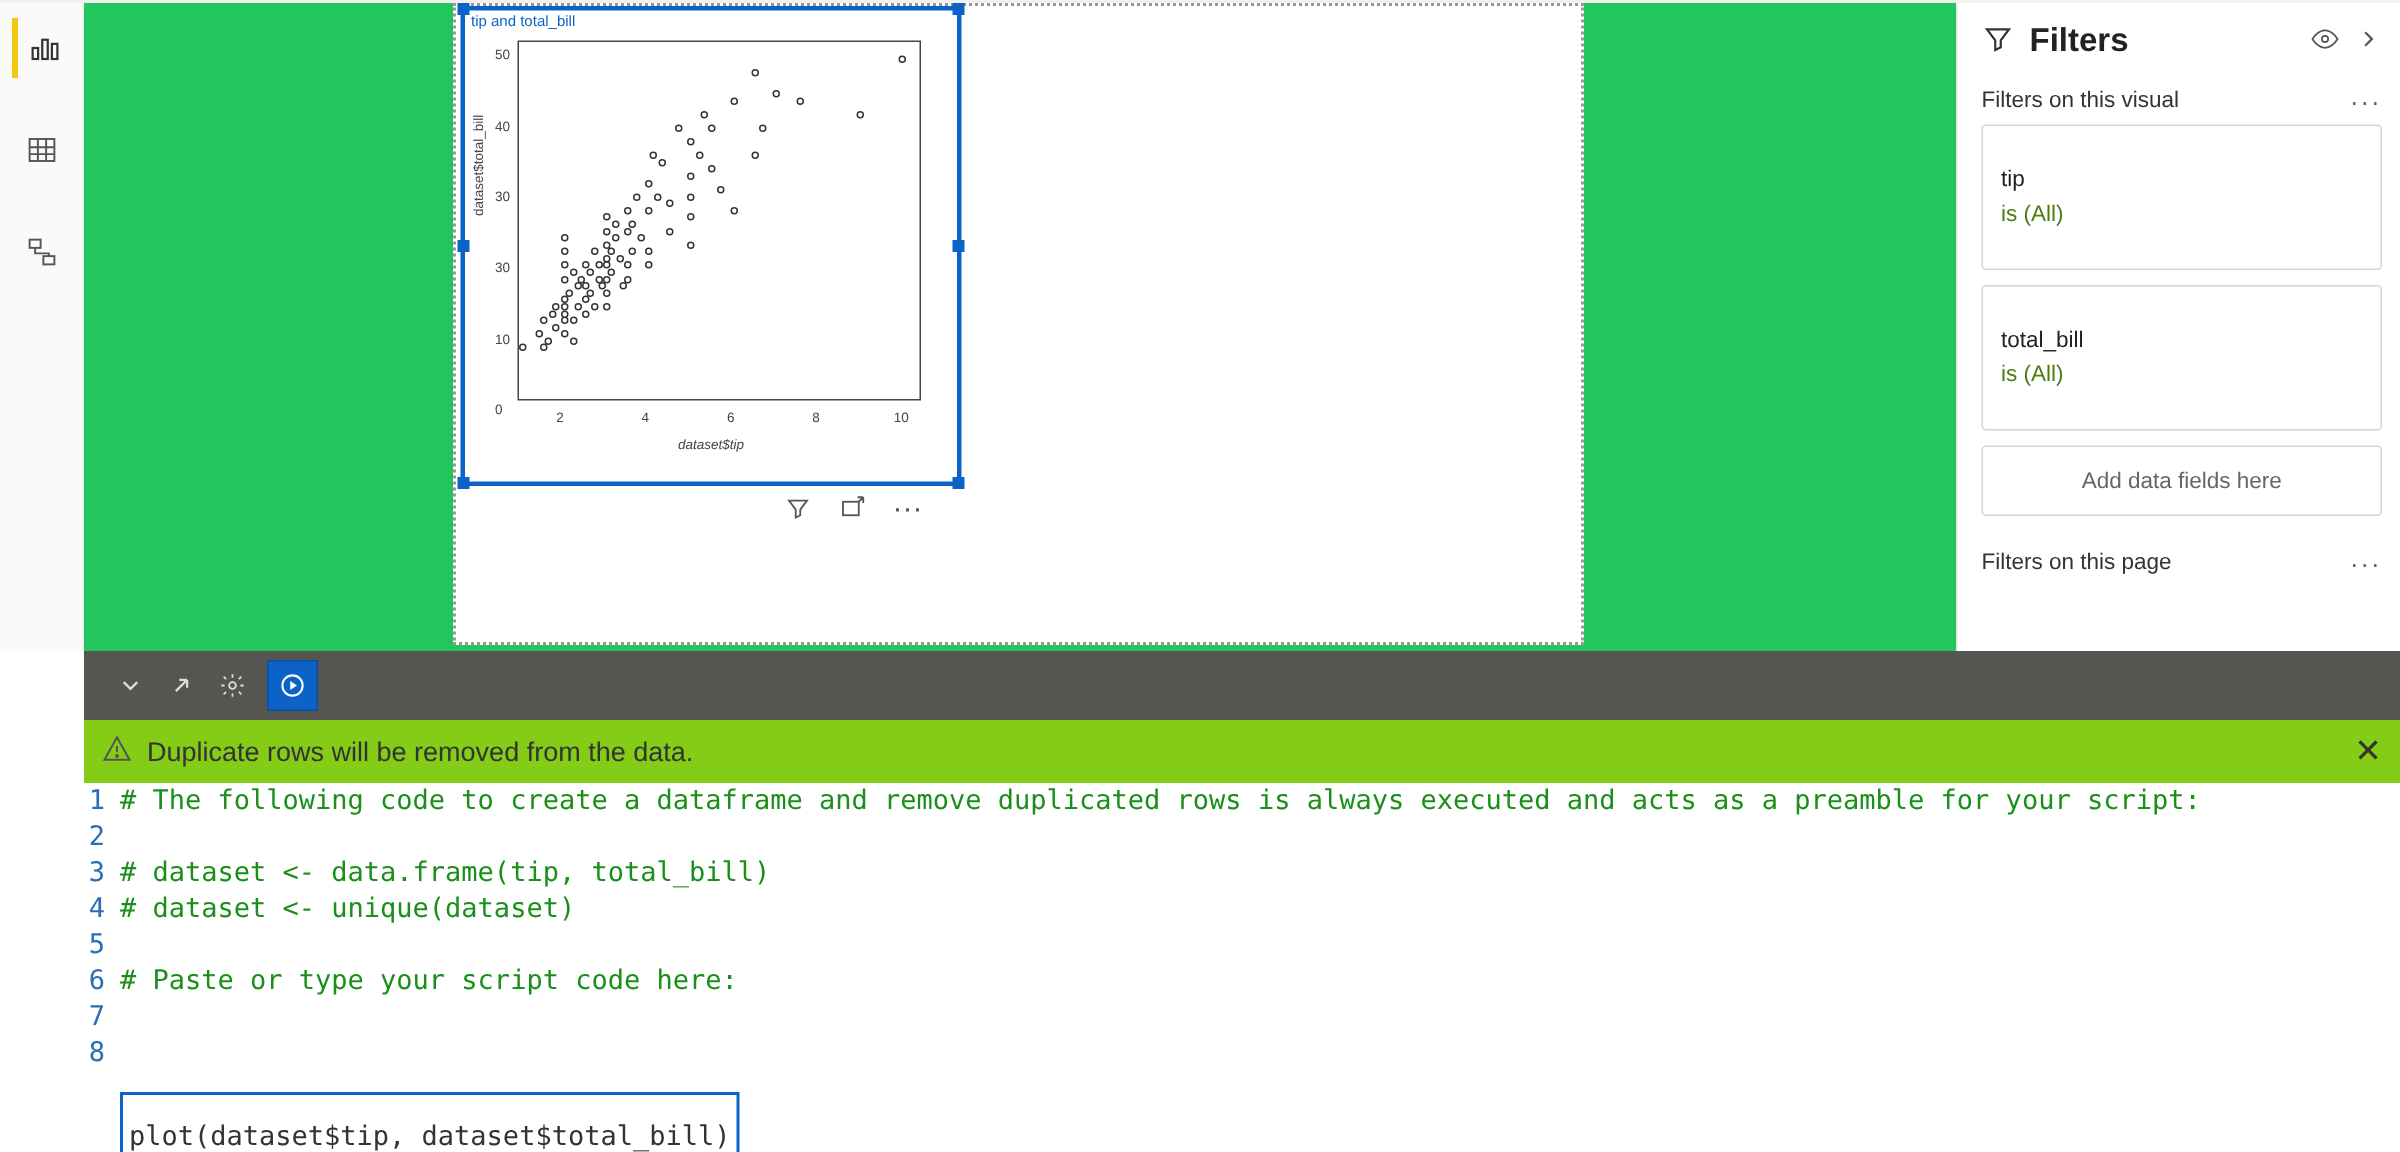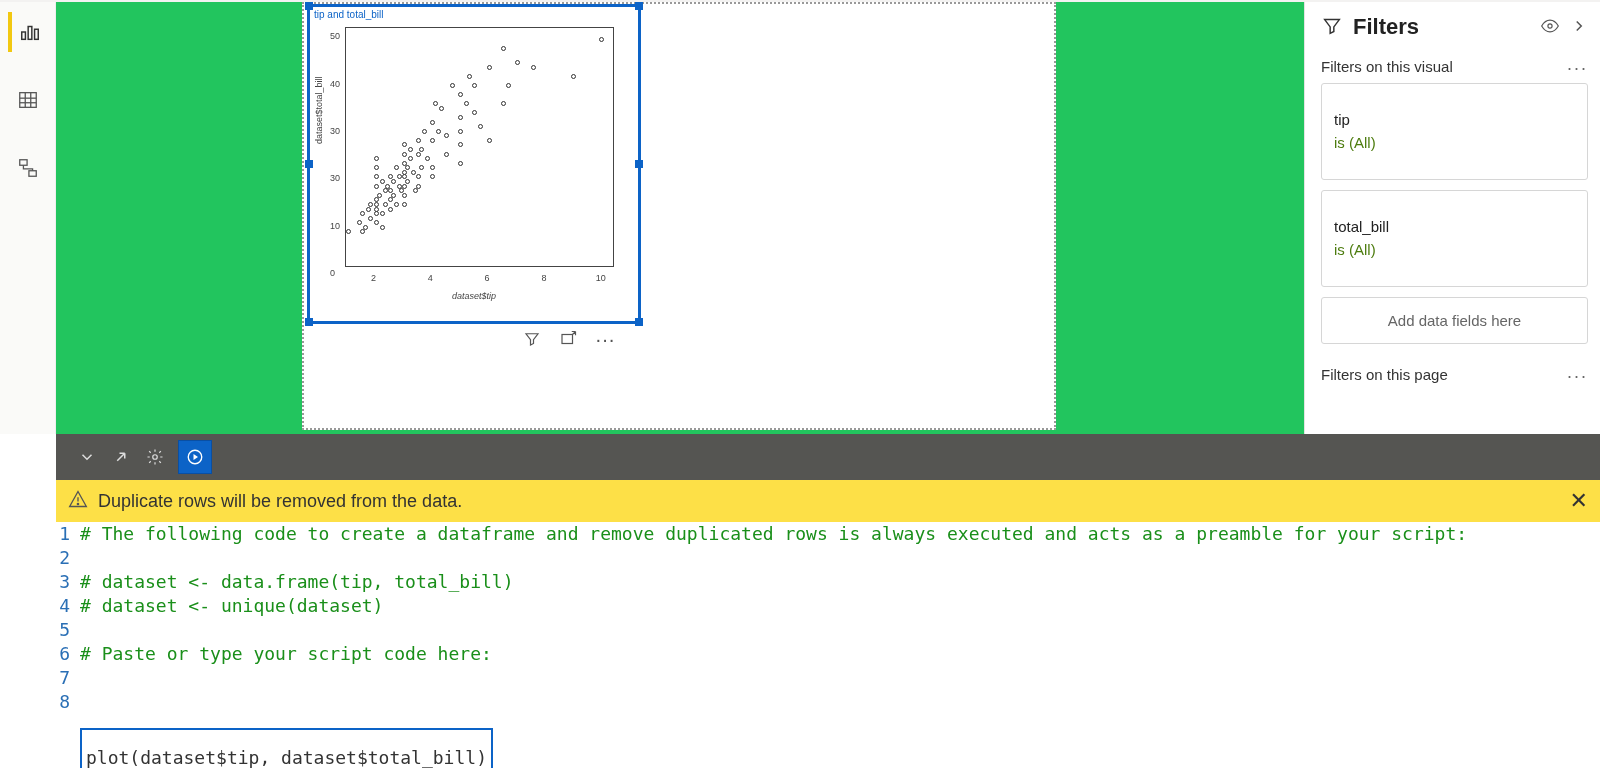--- a/index.html
+++ b/index.html
@@ -42,21 +42,21 @@
   .filter-card .sub { color:#4d7c0f; }
   .add-card { border:1px solid #d6d6d6; border-radius:3px; padding:14px; text-align:center; color:#666; font-size:15px; margin-bottom:18px;}
 
   
   .editor-bar { position:absolute; left:56px; right:0; top:434px; height:46px; background:#555552; color:#fff; display:flex; align-items:center; padding:0 14px; }
   .editor-bar .title { font-size:18px; font-weight:400; flex:1; }
   .editor-bar .btn { width:34px; height:34px; display:flex; align-items:center; justify-content:center; color:#ddd; }
   .editor-bar .btn.run { background:#0c63c7; border:1px solid #0a4fa3; margin-left:6px;}
   .editor-bar .btn svg { width:18px; height:18px; }
   
-  .warn-bar { position:absolute; left:56px; right:0; top:480px; height:42px; background:#fde047; display:flex; align-items:center; padding:0 12px; color:#333; font-size:18px; }
+  .warn-bar { position:absolute; left:56px; right:0; top:480px; height:42px; background:#84cc16; display:flex; align-items:center; padding:0 12px; color:#333; font-size:18px; }
   .warn-bar .wicon { margin-right:10px; color:#555;}
   .warn-bar .close { margin-left:auto; font-size:22px; color:#333; }
 
   .code-area { position:absolute; left:56px; right:0; top:522px; bottom:12px; font-family: Consolas, monospace; font-size:18px; line-height:24px; }
   .code-line { display:flex; }
   .gutter { width:24px; text-align:right; color:#2a6fb5; padding-right:10px; user-select:none;}
   .code { white-space:pre; color:#333;}
   .comment { color:#1a8f1a;text-align:center; }
   .hl-box { display:inline-block; border:2px solid #0c63c7; padding:16px 4px;margin-top:38px; }
 </style>

